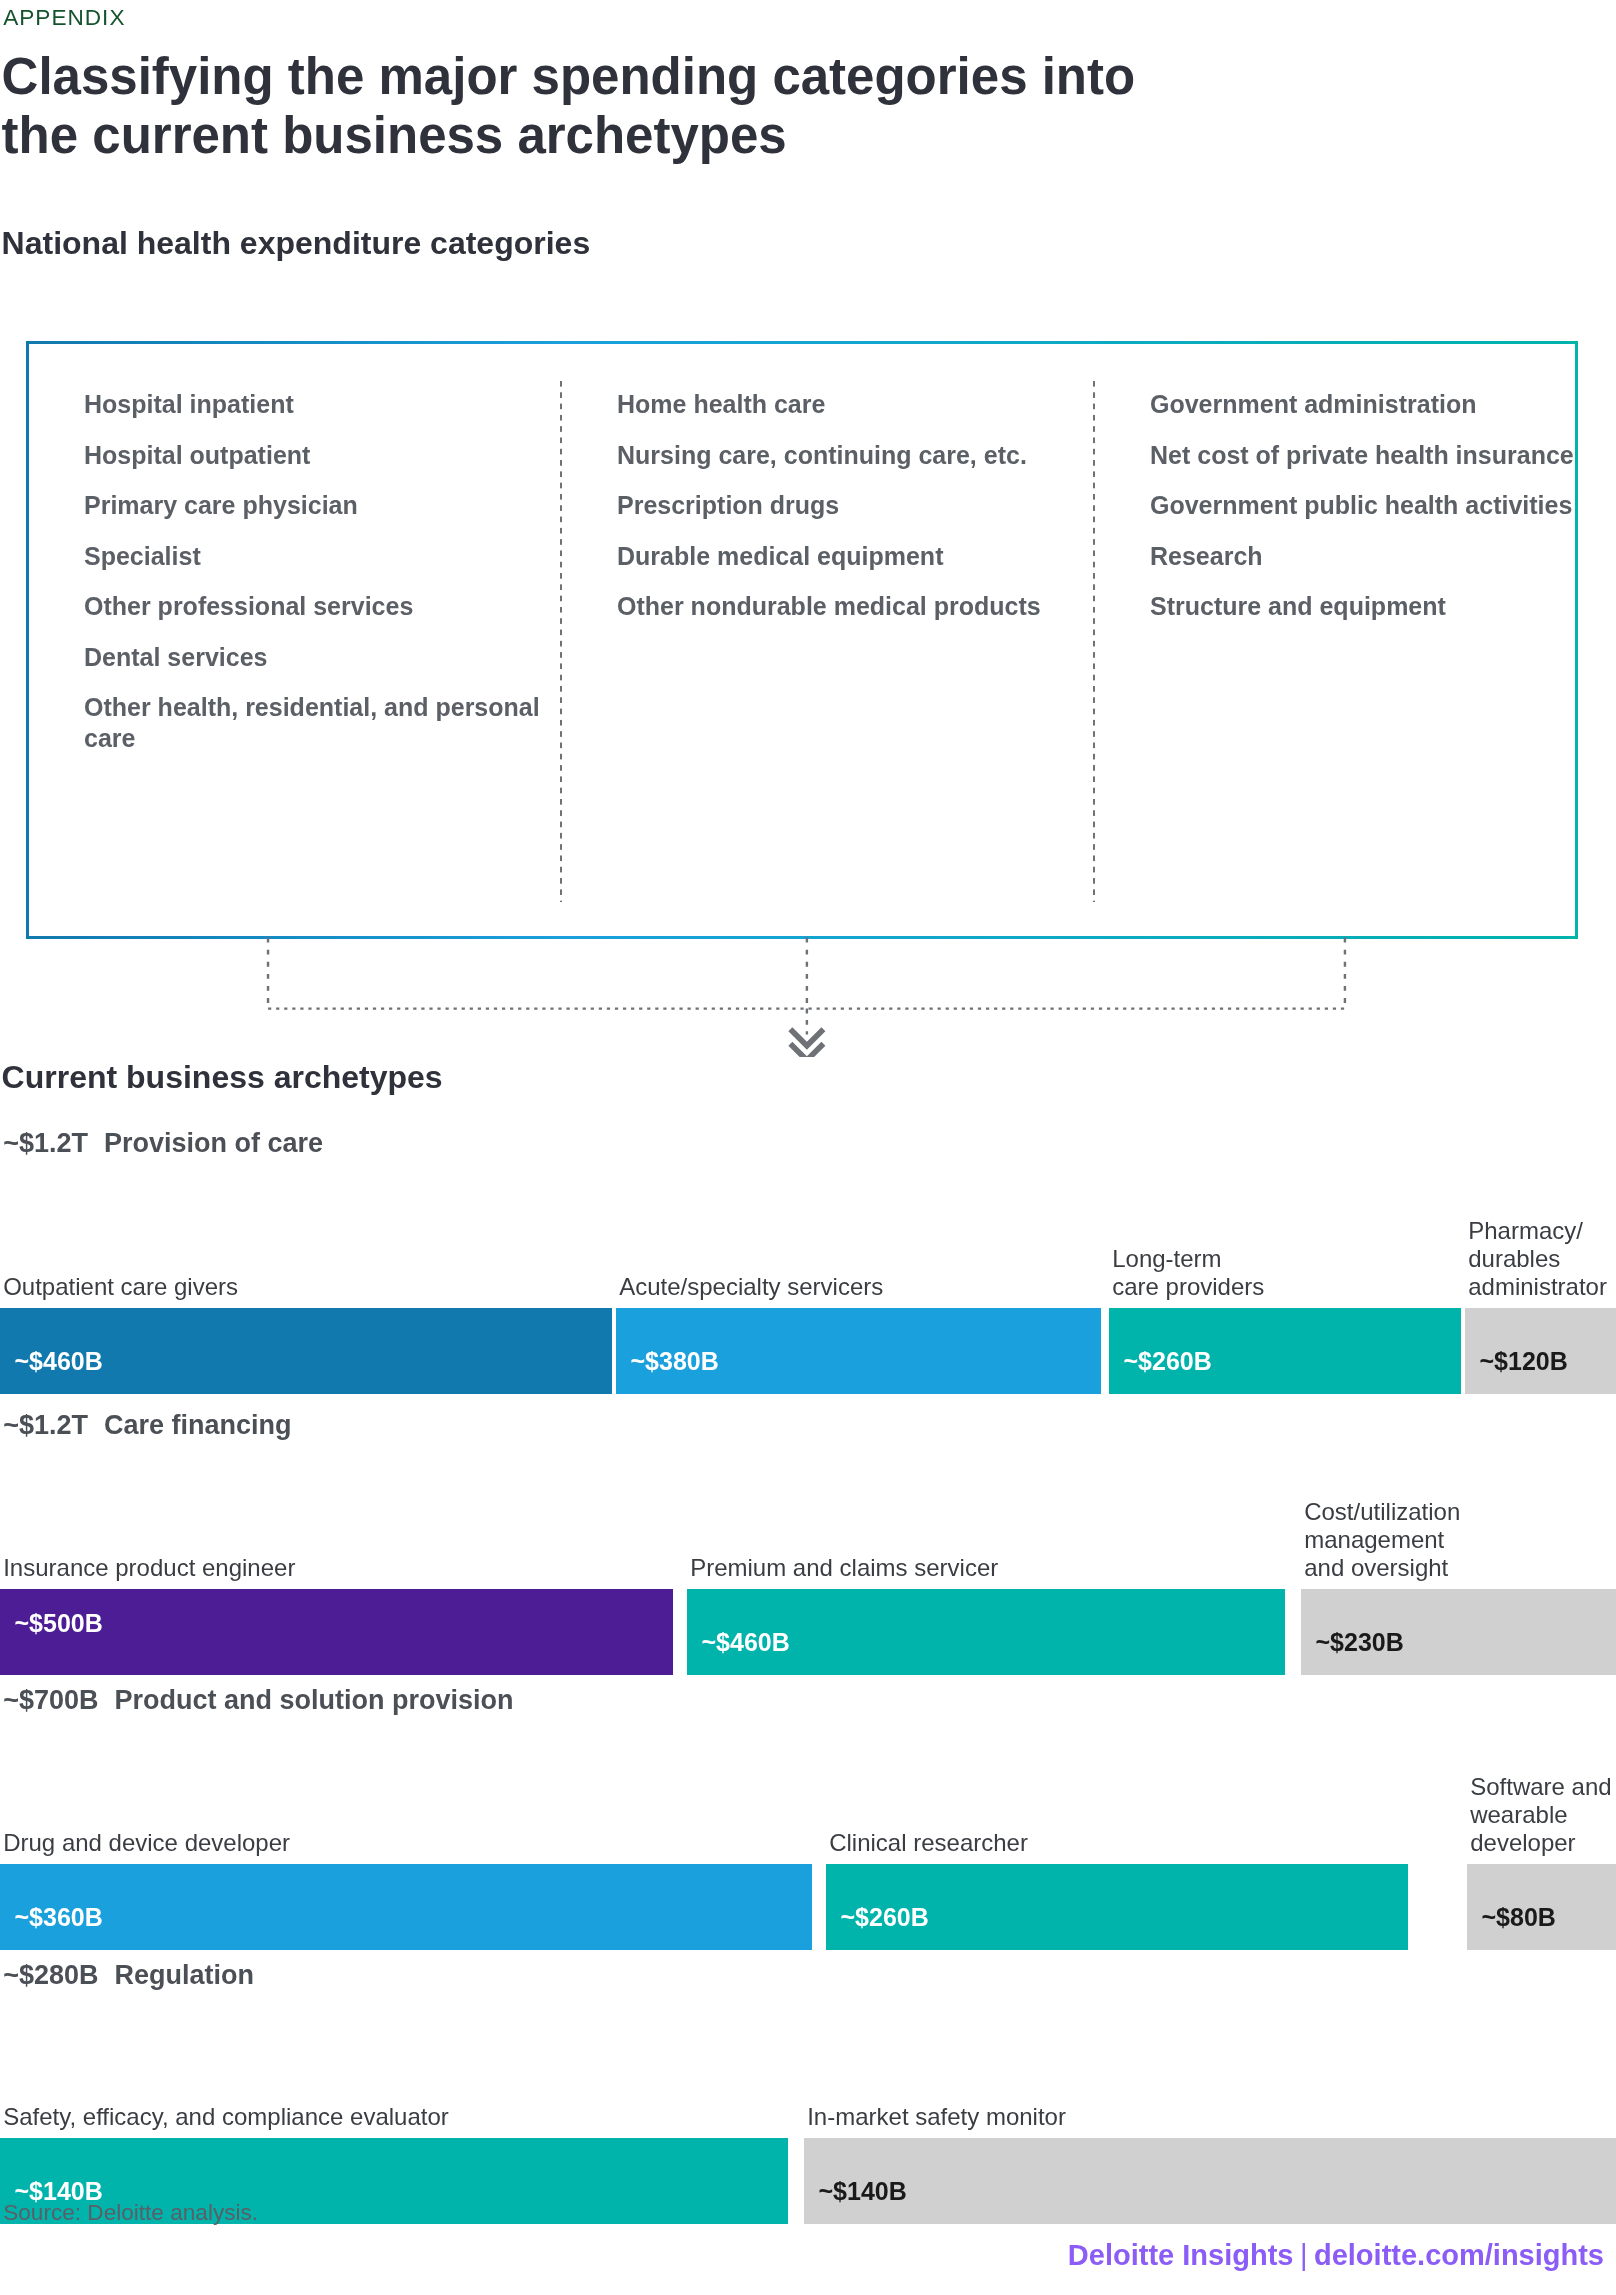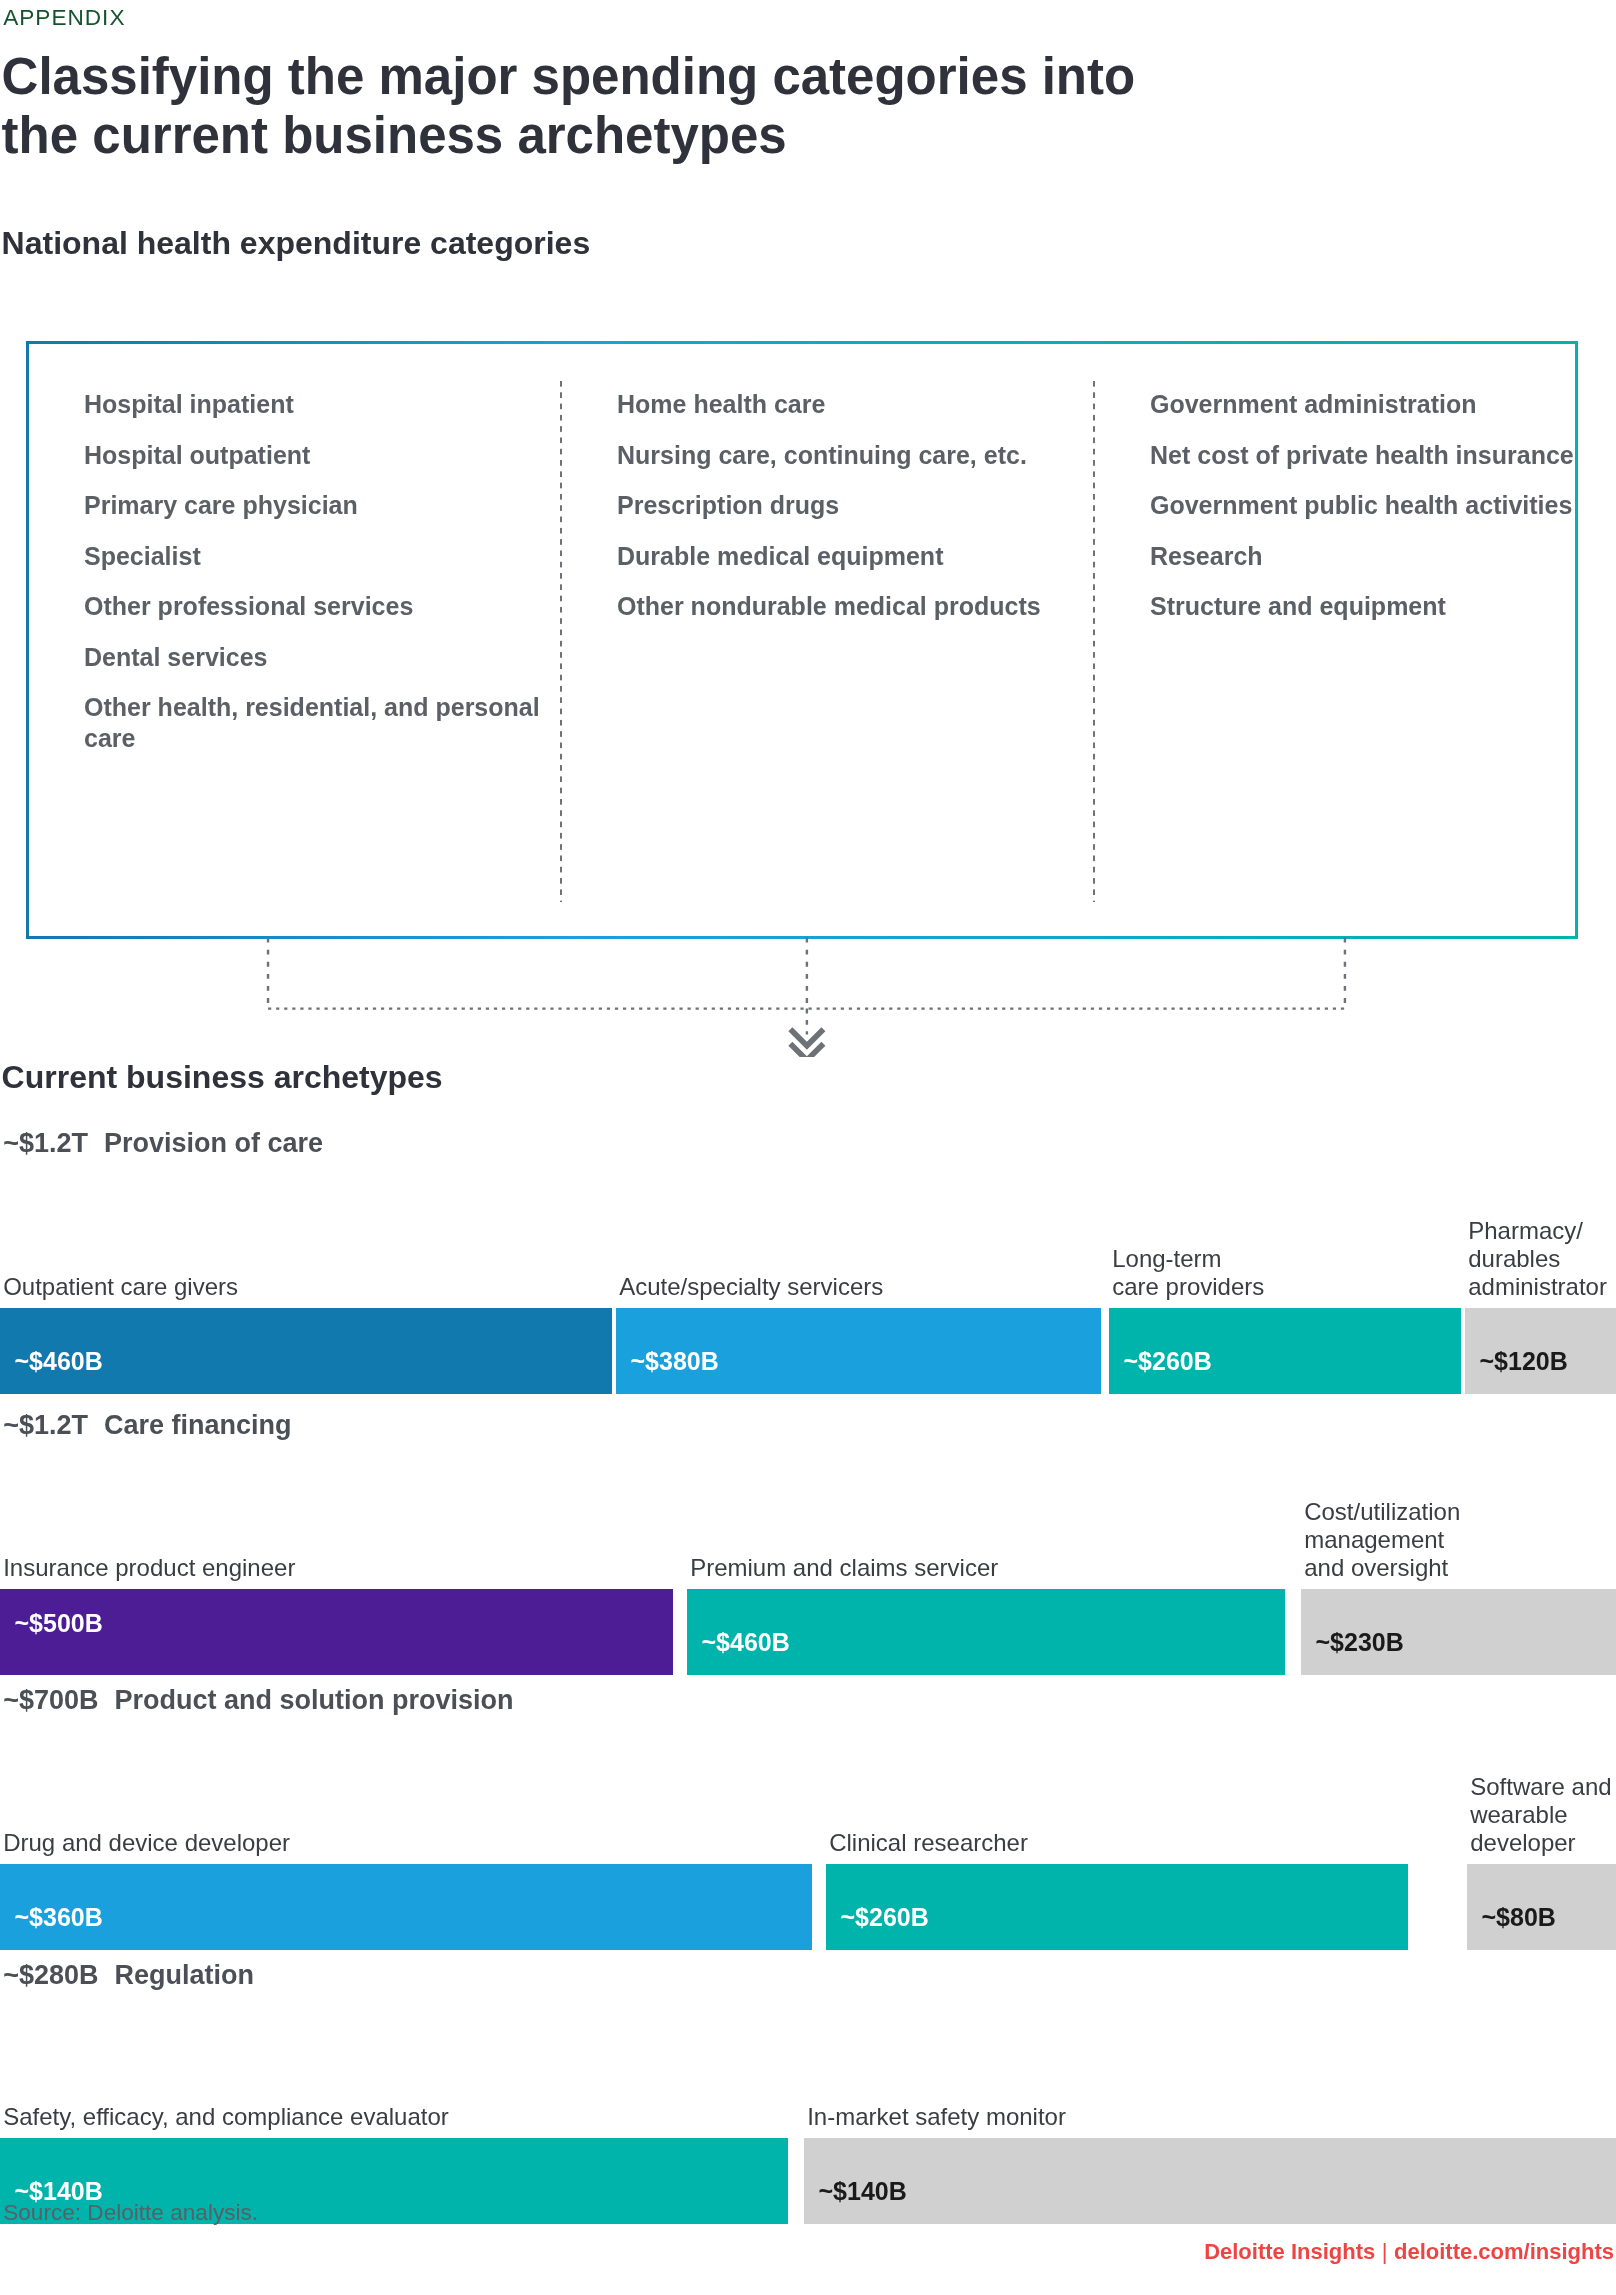--- a/index.html
+++ b/index.html
@@ -130,23 +130,23 @@
 
   
   .footer-source {
     position: absolute;
     left: 3.2px; top: 2200px;
     font-size: 22.6px;
     color: #5b5f66;
   }
   .footer-brand {
     position: absolute;
-    right: 3px; top: 2239px;
-    font-size: 22px;
-    color: #ef4444;
+    right: 13px; top: 2239px;
+    font-size: 29px;
+    color: #8b5cf6;
     font-weight: bold;
     font-stretch: condensed;
   }
   .footer-brand .sep { font-weight: normal; padding: 0 6.5px; }
 </style>
 </head>
 <body>
 
 <div class="page">
 

